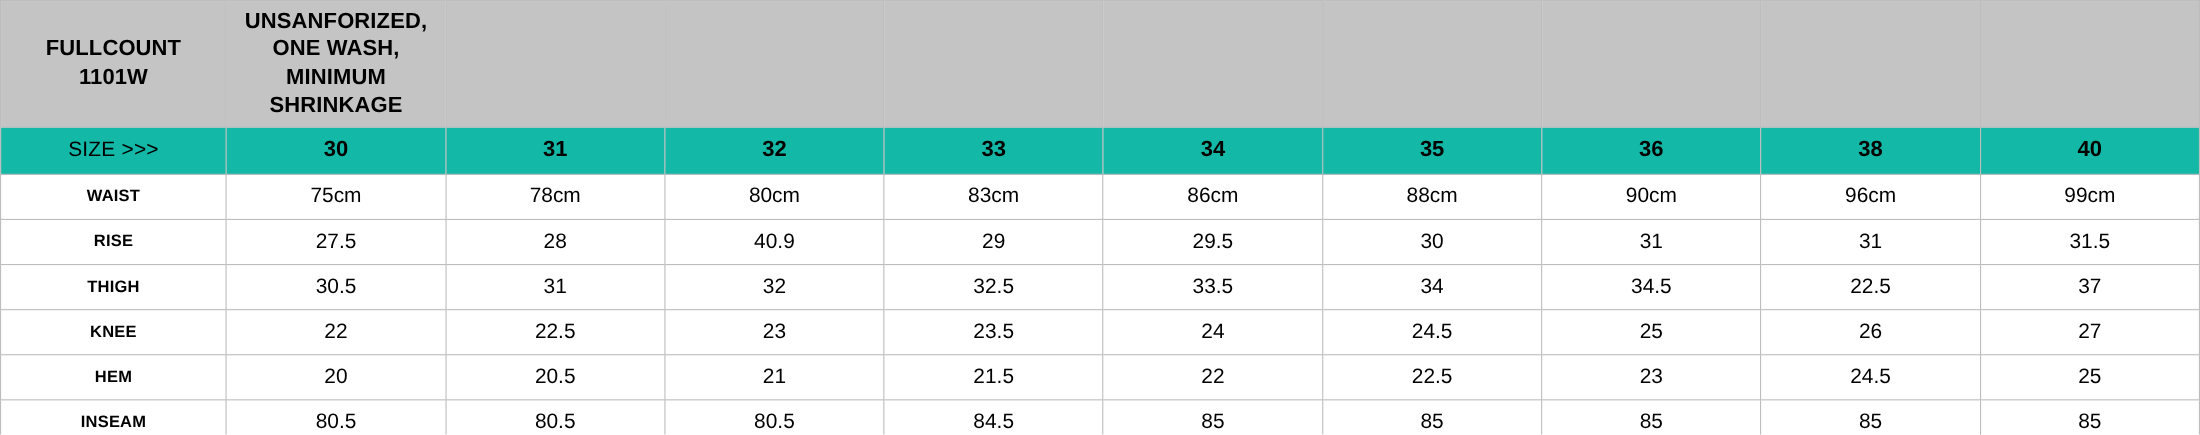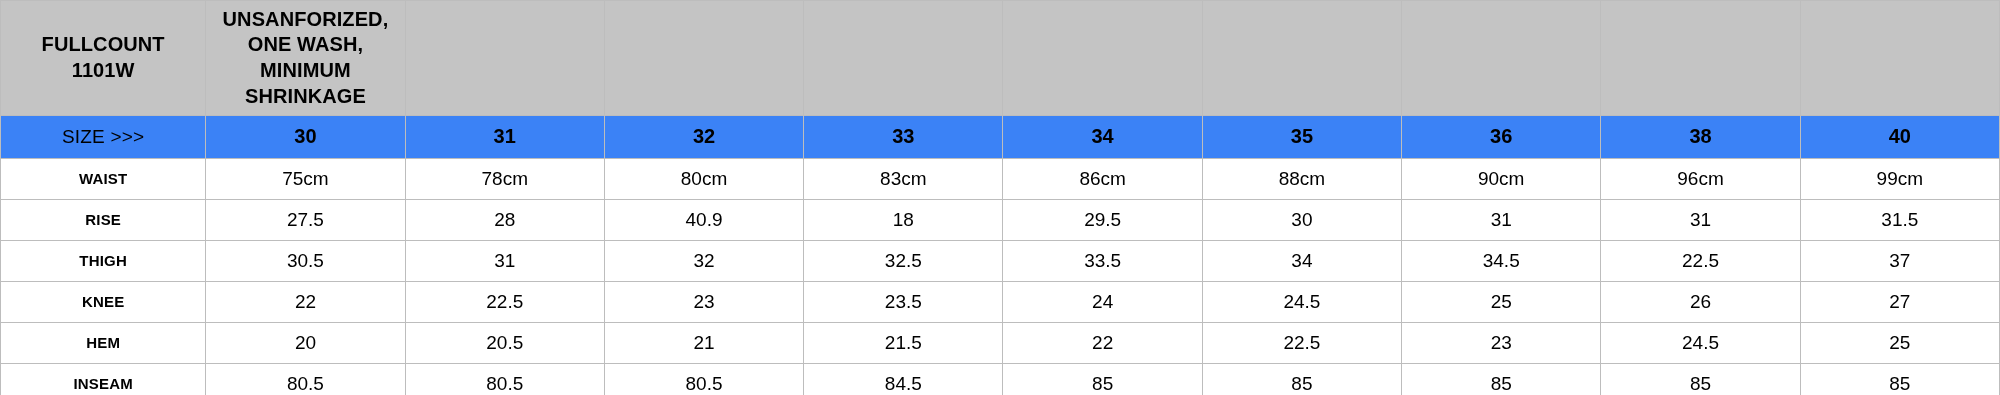--- a/index.html
+++ b/index.html
@@ -49,21 +49,21 @@
     letter-spacing: 0.1px;
   }
   td.brand-cell { padding-left: 9px; margin-left: 46px; }
   td.desc-cell  { padding-left: 12px; }
 
   
   tr.size-row td {
     height: 42px;
     font-weight: bold;
     font-size: 20px;
-    background: #3b82f6;
+    background: #14b8a6;
   }
   tr.size-row td.row-label {
     font-weight: normal;
     font-size: 19px;
   }
 
   
   tr.data-row td { height: 40px; background: #ffffff; }
 
   td.row-label {
@@ -130,21 +130,21 @@
         <td class="value-cell">88cm</td>
         <td class="value-cell">90cm</td>
         <td class="value-cell">96cm</td>
         <td class="value-cell">99cm</td>
       </tr>
       <tr class="data-row">
         <td class="row-label">RISE</td>
         <td class="value-cell">27.5</td>
         <td class="value-cell">28</td>
         <td class="value-cell">40.9</td>
-        <td class="value-cell">18</td>
+        <td class="value-cell">29</td>
         <td class="value-cell">29.5</td>
         <td class="value-cell">30</td>
         <td class="value-cell">31</td>
         <td class="value-cell">31</td>
         <td class="value-cell">31.5</td>
       </tr>
       <tr class="data-row">
         <td class="row-label">THIGH</td>
         <td class="value-cell">30.5</td>
         <td class="value-cell">31</td>

